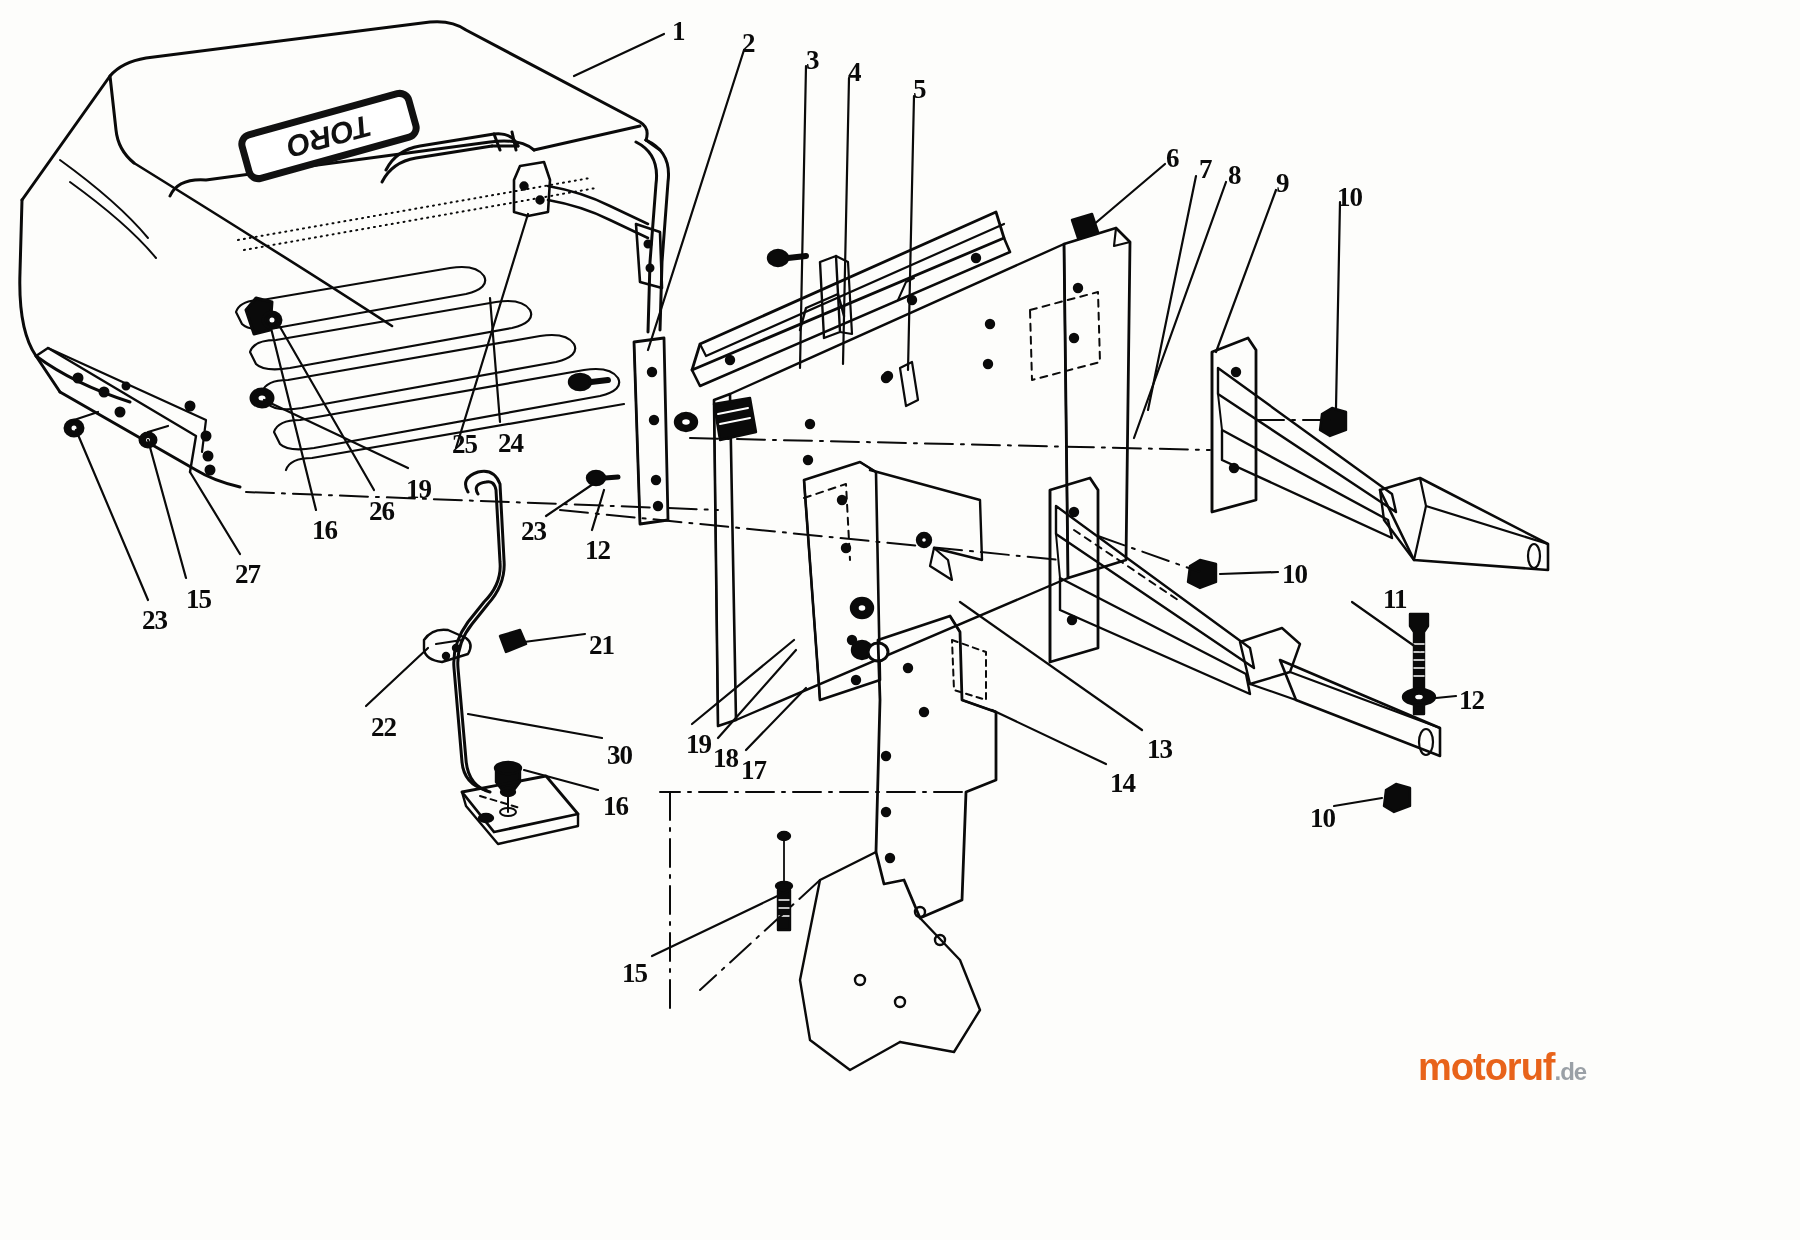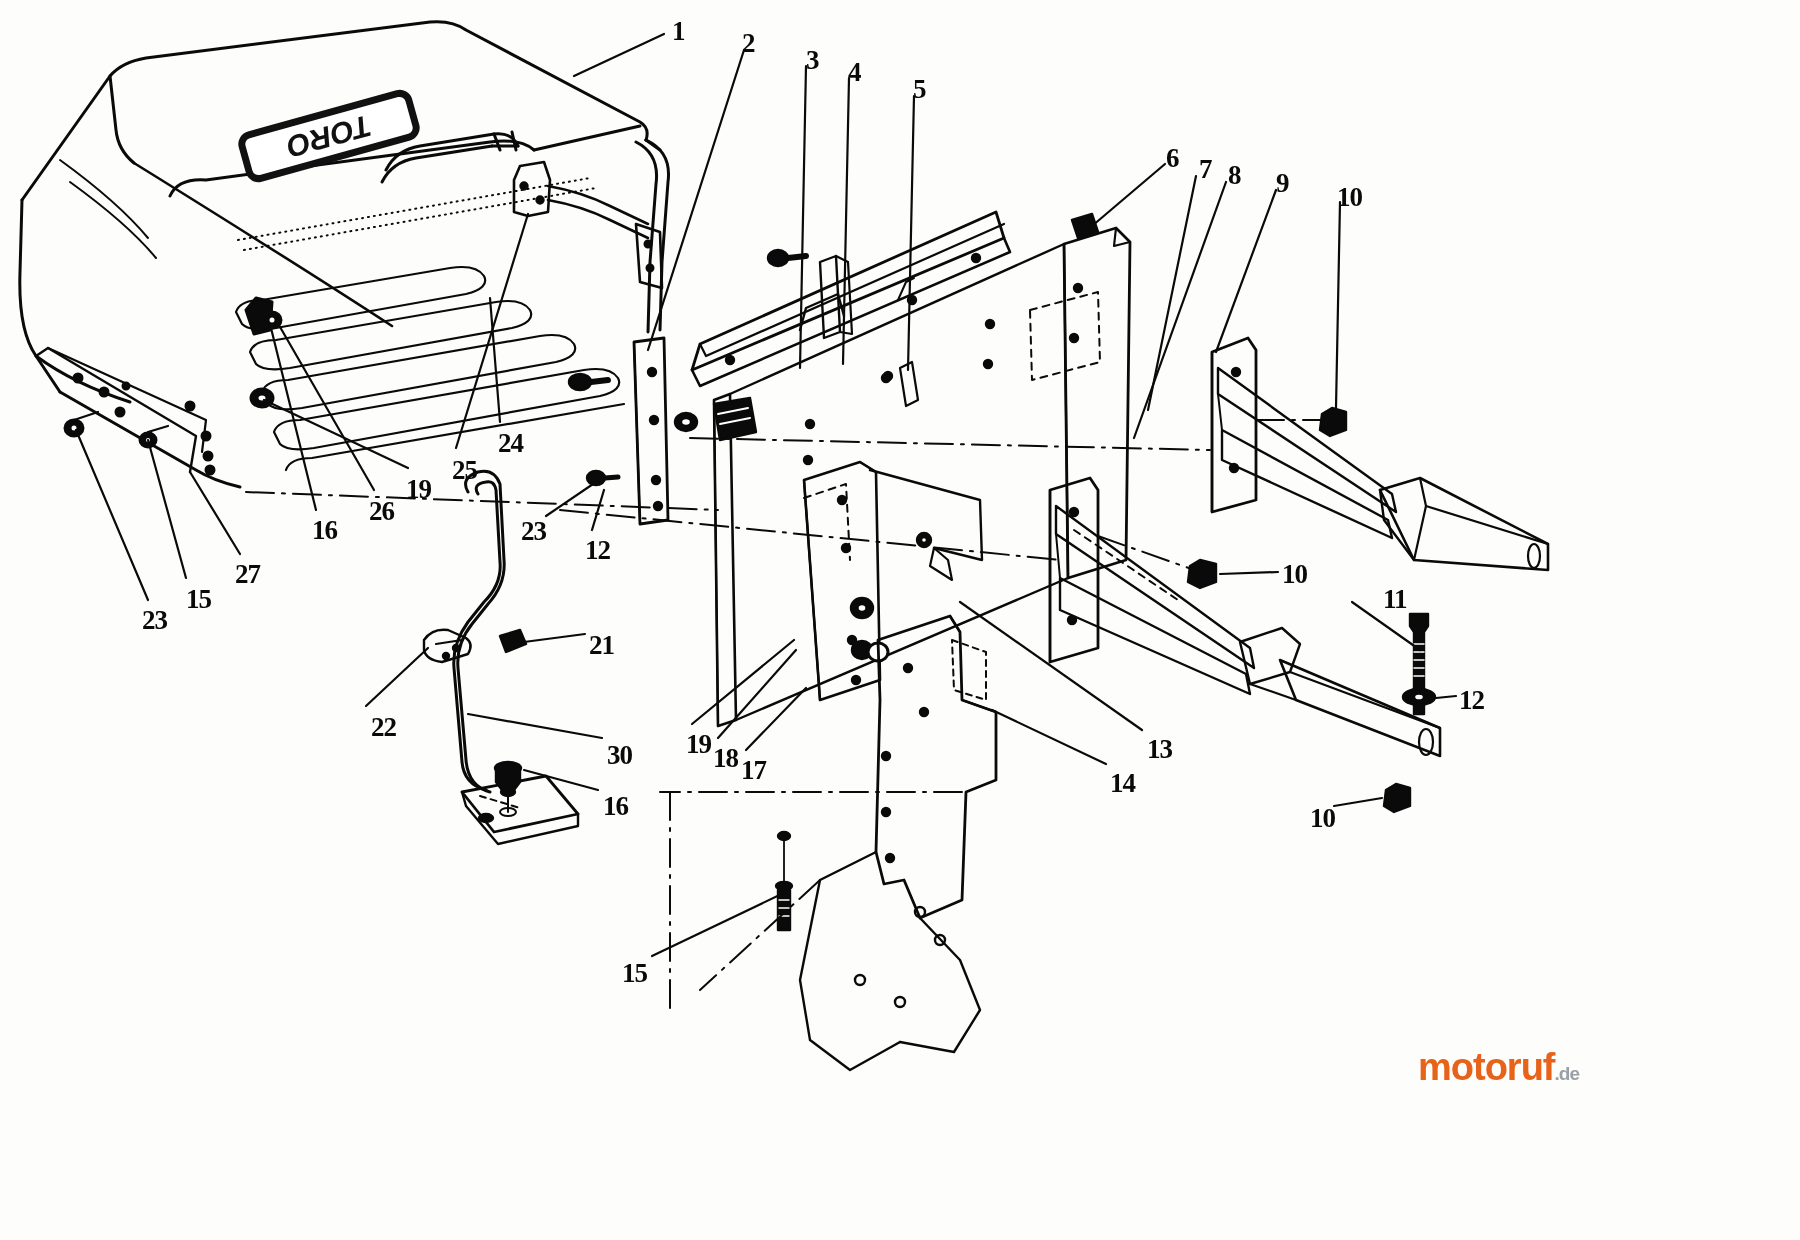--- a/index.html
+++ b/index.html
@@ -41,21 +41,21 @@
     top: 1046px;
     font-family: "Liberation Sans", sans-serif;
     font-weight: bold;
     font-size: 38px;
     letter-spacing: -1px;
     color: #e8631a;
     white-space: nowrap;
   }
   #watermark .wm-suffix {
     color: #9aa0a6;
-    font-size: 19px;
+    font-size: 24px;
     font-weight: bold;
   }
   #toro-logo-text {
     position: absolute;
     left: 239px;
     top: 110px;
     width: 180px;
     height: 52px;
     transform: rotate(-15.5deg);
     border: 7px solid #111;
@@ -463,21 +463,21 @@
   <div class="callout-num" style="left:741px; top:757px;">17</div>
   <div class="callout-num" style="left:713px; top:745px;">18</div>
   <div class="callout-num" style="left:406px; top:476px;">19</div>
   <div class="callout-num" style="left:686px; top:731px;">19</div>
   <div class="callout-num" style="left:607px; top:742px;">30</div>
   <div class="callout-num" style="left:589px; top:632px;">21</div>
   <div class="callout-num" style="left:371px; top:714px;">22</div>
   <div class="callout-num" style="left:142px; top:607px;">23</div>
   <div class="callout-num" style="left:521px; top:518px;">23</div>
   <div class="callout-num" style="left:498px; top:430px;">24</div>
-  <div class="callout-num" style="left:452px; top:457px;">25</div>
+  <div class="callout-num" style="left:452px; top:431px;">25</div>
   <div class="callout-num" style="left:369px; top:498px;">26</div>
   <div class="callout-num" style="left:235px; top:561px;">27</div>
 
   <div id="watermark">
     <span>motoruf</span><span class="wm-suffix">.de</span>
   </div>
 
 </div>
 
 </body></html>

